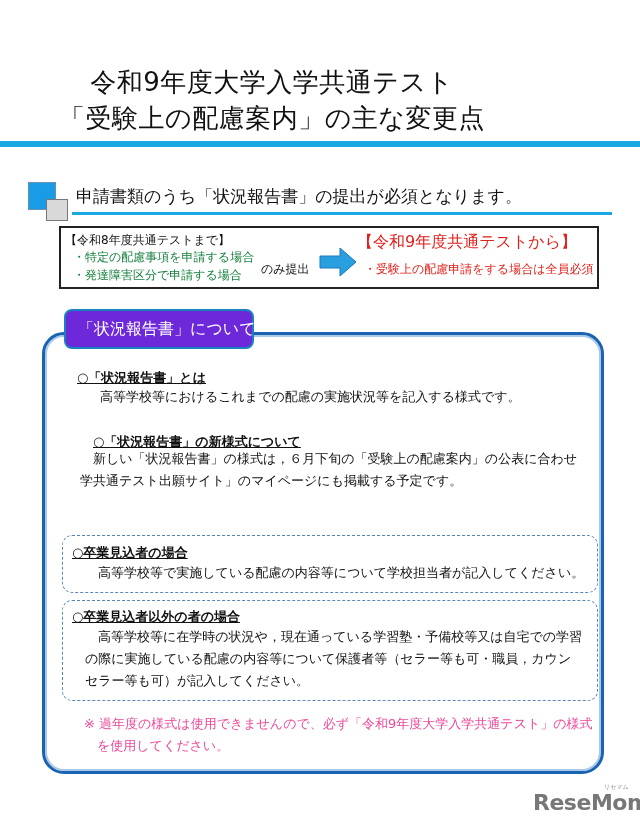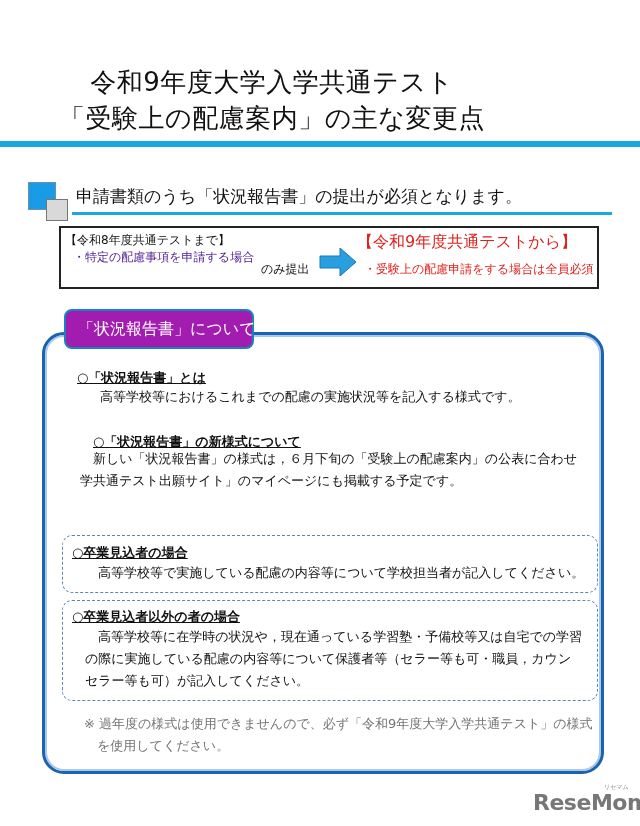--- a/index.html
+++ b/index.html
@@ -10,34 +10,34 @@
     .title-rule { position: absolute; left: 0; top: 141px; width: 640px; height: 6px; background: #1aa7e2; }
 
     .sec-head { position: absolute; left: 28px; top: 180px; width: 560px; height: 48px; }
     .sq-blue { position: absolute; left: 0; top: 2px; width: 28px; height: 28px; background: #1a9be6; border: 1px solid #6a8fb0; }
     .sq-gray { position: absolute; left: 18px; top: 19px; width: 22px; height: 22px; background: #d9d9d9; border: 1px solid #777; }
     .sec-head-text { position: absolute; left: 48px; top: 2px; font-size: 17px; line-height: 28px; color: #111; white-space: nowrap; }
     .sec-head-rule { position: absolute; left: 44px; top: 32px; width: 540px; height: 3px; background: #1aa7e2; }
 
     .compare { position: absolute; left: 59px; top: 226px; width: 540px; height: 63px; border: 2px solid #222; background: #fff; padding-left: 10px; }
     .cmp-old-head { position: absolute; left: 4px; top: 4px; font-size: 12px; color: #111; white-space: nowrap; }
-    .cmp-old-item { position: absolute; left: 12px; font-size: 12px; color: #4c1d95; white-space: nowrap; }
+    .cmp-old-item { position: absolute; left: 12px; font-size: 12px; color: #15803d; white-space: nowrap; }
     .cmp-only { position: absolute; left: 200px; top: 33px; font-size: 12px; color: #111; }
     .arrow { position: absolute; left: 258px; top: 19px; width: 38px; height: 30px; }
     .cmp-new-head { position: absolute; left: 296px; top: 4px; font-size: 16px; color: #e0201b; white-space: nowrap; }
     .cmp-new-item { position: absolute; left: 303px; top: 33px; font-size: 12px; color: #e0201b; white-space: nowrap; }
 
     .panel { position: absolute; left: 42px; top: 332px; width: 562px; height: 442px; border: 3px solid #1a63b0; border-radius: 22px; box-shadow: inset 0 0 0 2px #a9c8ea; background: #fff; }
-    .tab { position: absolute; left: 64px; top: 309px; width: 190px; height: 40px; background: #a21caf; border: 2px solid #1882c0; border-radius: 8px; color: #fff; font-size: 16px; line-height: 36px; padding-left: 12px; white-space: nowrap; }
+    .tab { position: absolute; left: 64px; top: 309px; width: 190px; height: 40px; background: #6d28d9; border: 2px solid #1882c0; border-radius: 8px; color: #fff; font-size: 16px; line-height: 36px; padding-left: 12px; white-space: nowrap; }
 
     .h { position: absolute; font-size: 13px; font-weight: bold; text-decoration: underline; color: #111; white-space: nowrap; }
     .p { position: absolute; font-size: 13px; line-height: 22px; color: #111; }
 
     .dash { position: absolute; left: 62px; width: 536px; border: 1.5px dashed #5a86b8; border-radius: 10px; }
-    .note { position: absolute; left: 84px; top: 713px; width: 520px; font-size: 13px; line-height: 22px; color: #737373; }
+    .note { position: absolute; left: 84px; top: 713px; width: 520px; font-size: 13px; line-height: 22px; color: #ec4899; }
 
     .logo { position: absolute; left: 533px; top: 790px; font-size: 22px; font-weight: bold; color: #777; letter-spacing: -0.5px; font-family: "DejaVu Sans", sans-serif; }
     .logo-small { position: absolute; left: 604px; top: 783px; font-size: 6px; color: #888; }
   </style>
 </head>
 <body>
 
 <div class="title">
   <div>令和9年度大学入学共通テスト</div>
   <div>「受験上の配慮案内」の主な変更点</div>
@@ -47,20 +47,21 @@
 <div class="sec-head">
   <div class="sq-blue"></div>
   <div class="sq-gray"></div>
   <div class="sec-head-text">申請書類のうち「状況報告書」の提出が必須となります。</div>
   <div class="sec-head-rule"></div>
 </div>
 
 <div class="compare">
   <div class="cmp-old-head">【令和8年度共通テストまで】</div>
   <div class="cmp-old-item" style="top:21px;">・特定の配慮事項を申請する場合</div>
+  <div class="cmp-old-item" style="top:39px;">・発達障害区分で申請する場合</div>
   <div class="cmp-only">のみ提出</div>
   <svg class="arrow" viewBox="0 0 38 30">
     <polygon points="1,9 21,9 21,1 37,15 21,29 21,21 1,21" fill="#2a9fe0" stroke="#1a78b8" stroke-width="1"></polygon>
   </svg>
   <div class="cmp-new-head">【令和9年度共通テストから】</div>
   <div class="cmp-new-item">・受験上の配慮申請をする場合は全員必須</div>
 </div>
 
 <div class="panel"></div>
 <div class="tab">「状況報告書」について</div>

